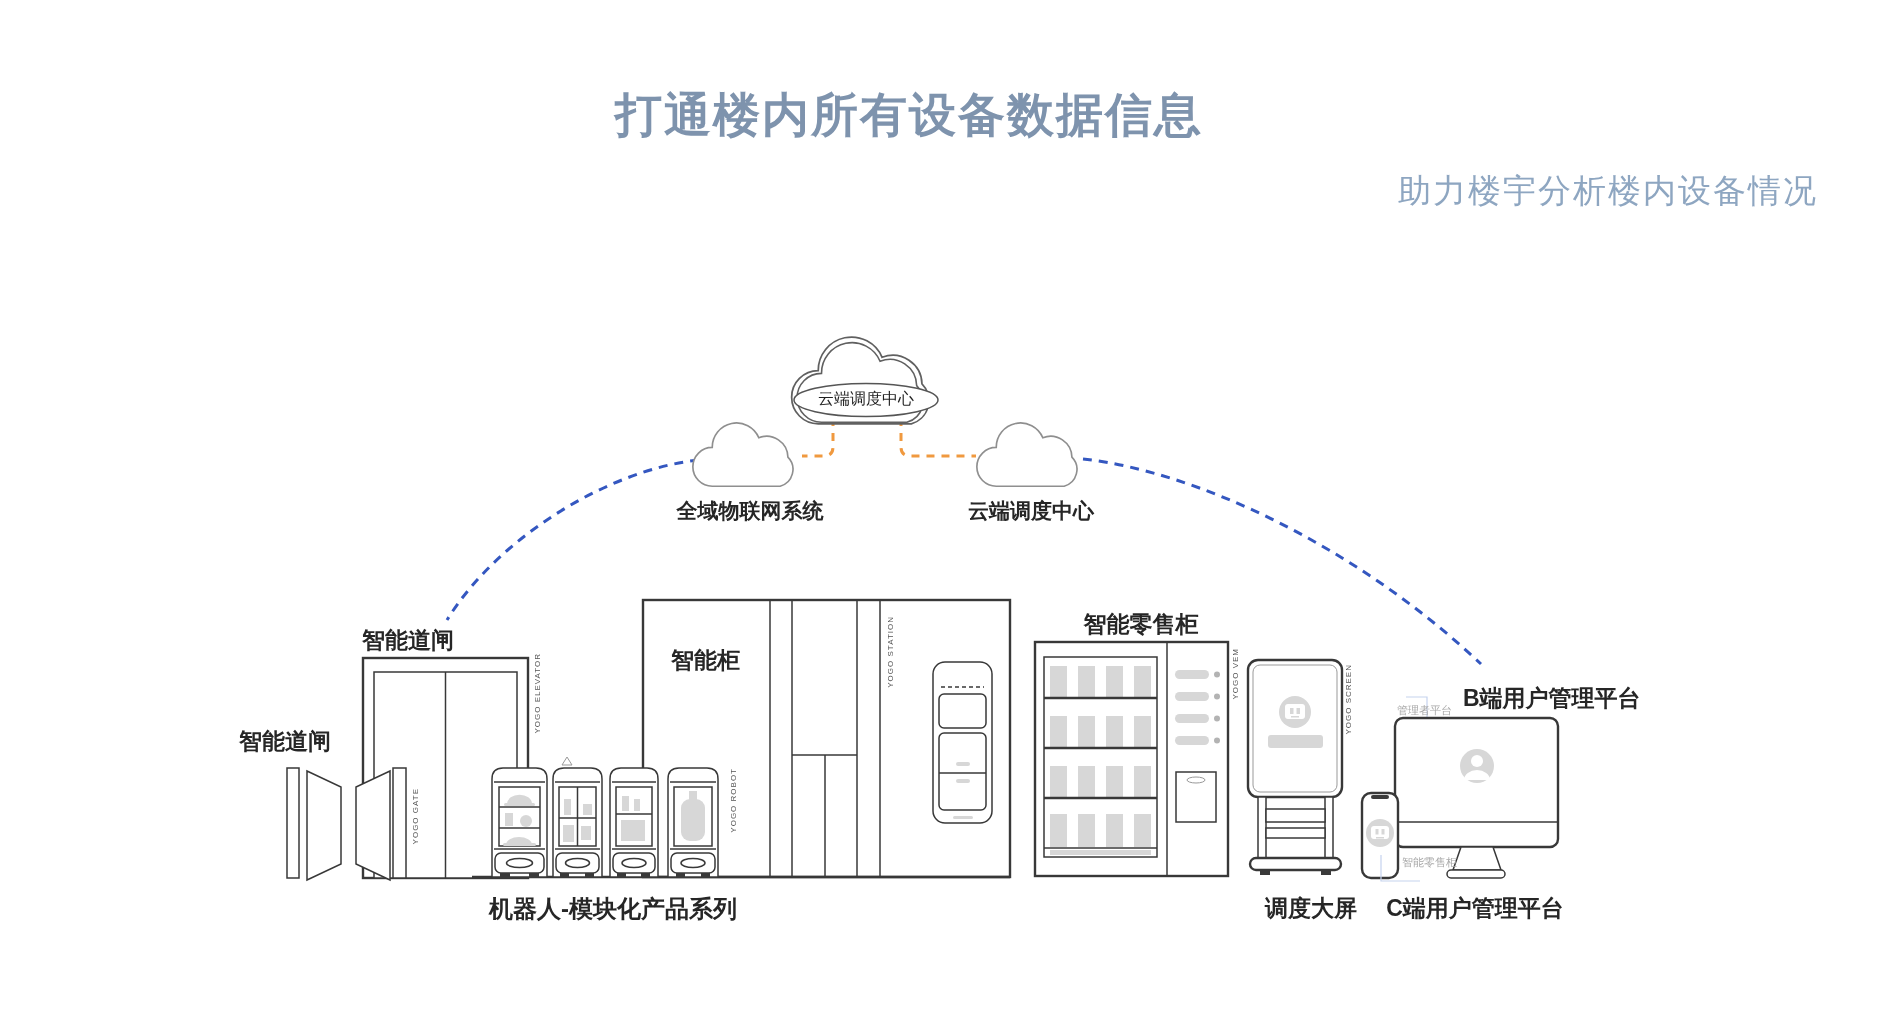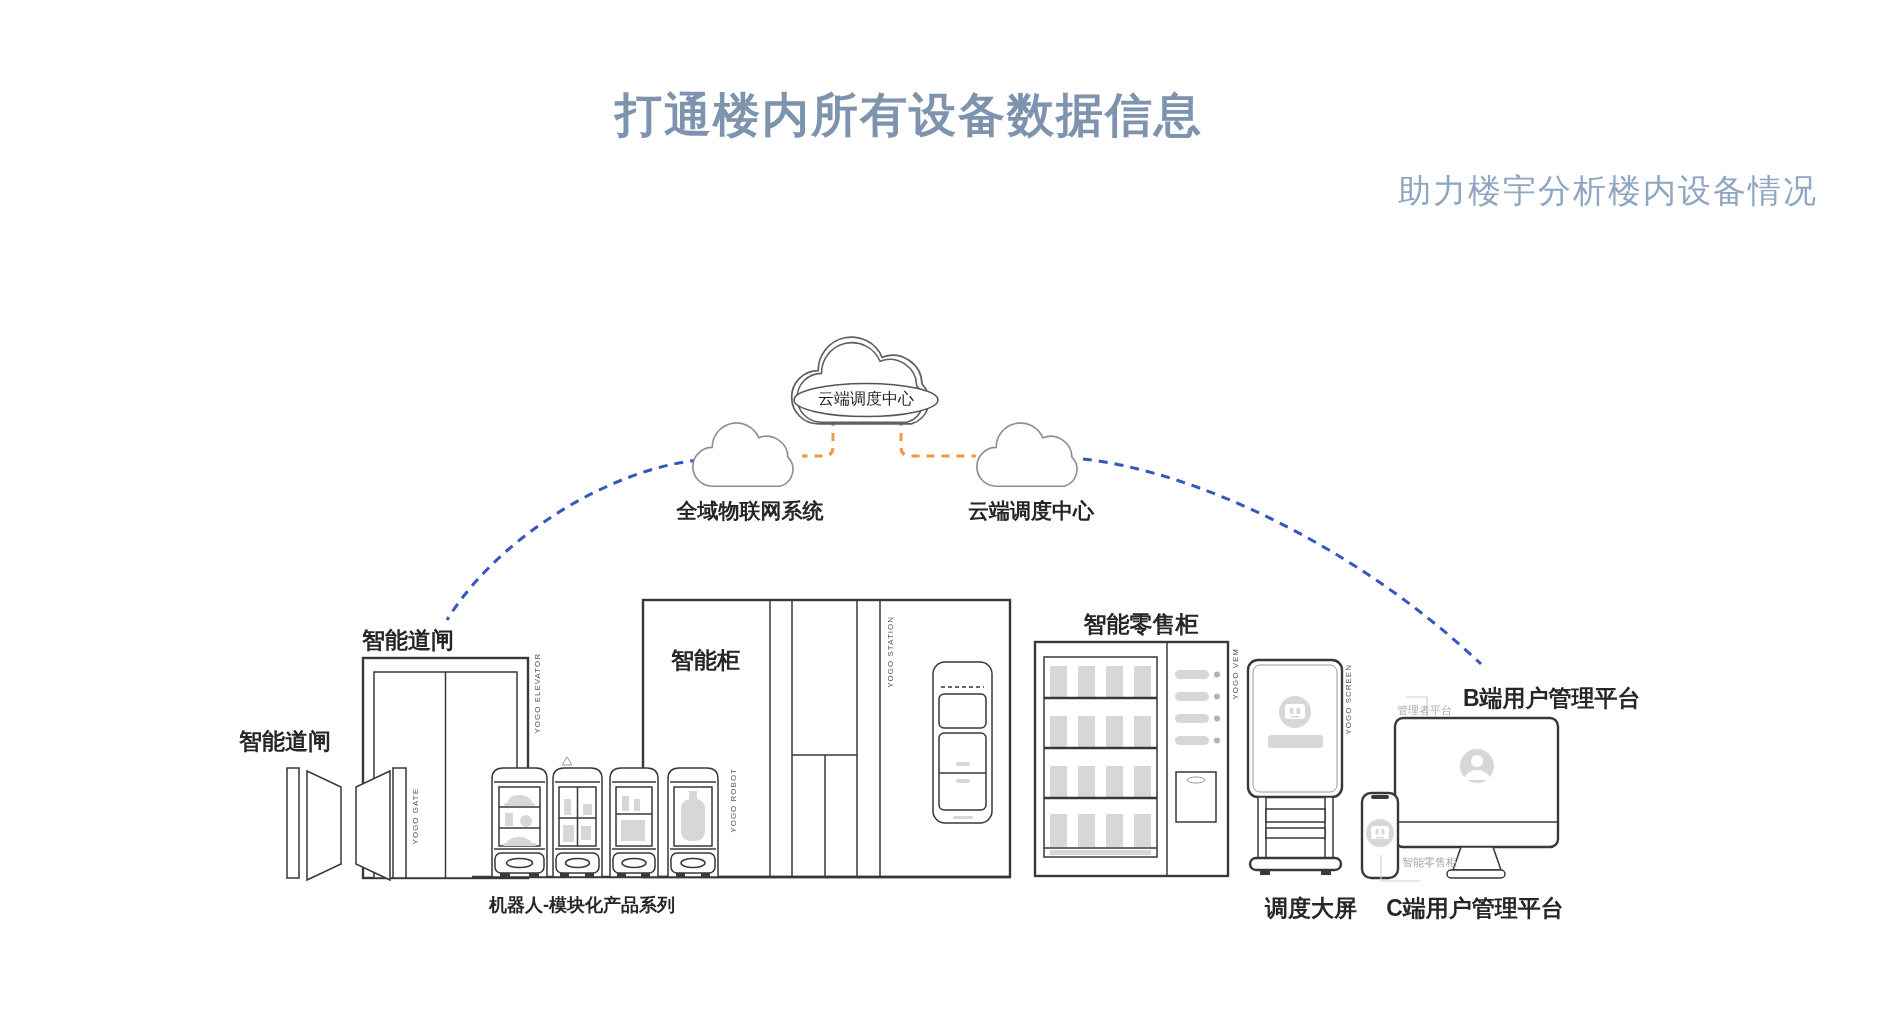--- a/index.html
+++ b/index.html
@@ -258,21 +258,21 @@
   </svg>
 
   <div class="cloudlbl" style="left:866px;top:389px;">云端调度中心</div>
   <div class="lbl fs21 ctr" style="left:750px;top:497px;">全域物联网系统</div>
   <div class="lbl fs21 ctr" style="left:1031px;top:497px;">云端调度中心</div>
 
   <div class="lbl fs23" style="left:362px;top:625px;">智能道闸</div>
   <div class="lbl fs23" style="left:239px;top:726px;">智能道闸</div>
   <div class="lbl fs23" style="left:671px;top:645px;">智能柜</div>
   <div class="lbl fs23 ctr" style="left:1141px;top:609px;">智能零售柜</div>
-  <div class="lbl" style="left:489px;top:893px;font-size:18px;">机器人-模块化产品系列</div>
+  <div class="lbl" style="left:489px;top:893px;font-size:24px;">机器人-模块化产品系列</div>
   <div class="lbl fs23 ctr" style="left:1296px;top:893px;margin-left:15px;">调度大屏</div>
   <div class="lbl fs23 ctr" style="left:1475px;top:893px;">C端用户管理平台</div>
   <div class="lbl fs23" style="left:1463px;top:683px;">B端用户管理平台</div>
 
   <div class="tag" style="left:1397px;top:703px;">管理者平台</div>
   <div class="tag" style="left:1402px;top:855px;">智能零售柜</div>
 
   <div class="vtext" style="left:533px;top:653px;">YOGO ELEVATOR</div>
   <div class="vtext" style="left:411px;top:788px;">YOGO GATE</div>
   <div class="vtext" style="left:729px;top:768px;">YOGO ROBOT</div>

